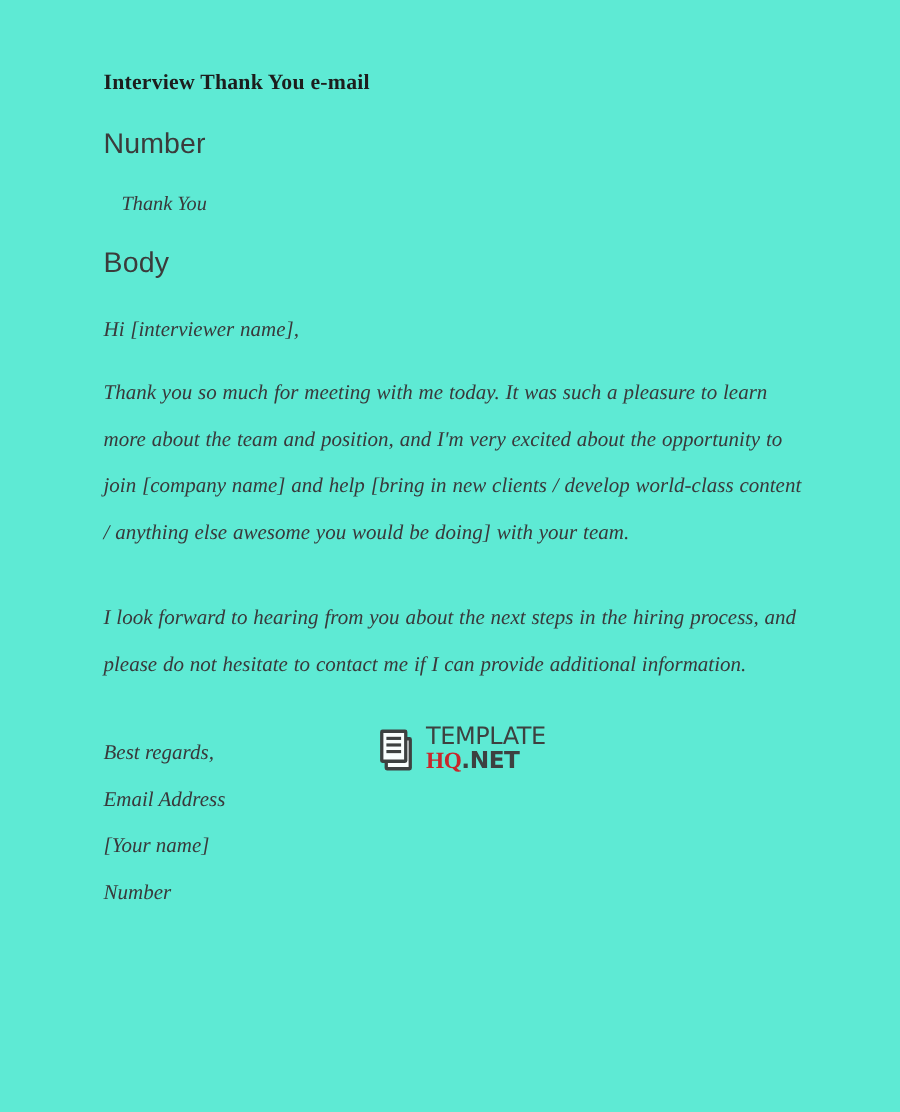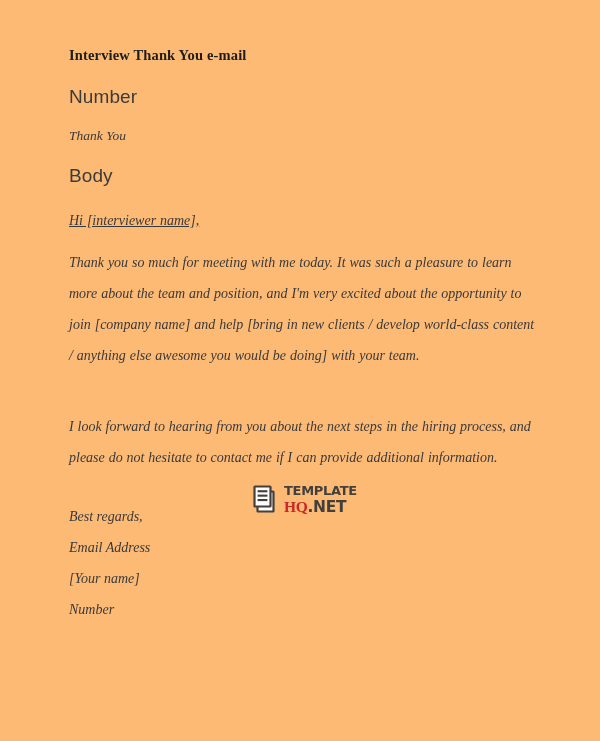--- a/index.html
+++ b/index.html
@@ -13,21 +13,21 @@
     height: 741px;
     position: relative;
     overflow: hidden;
     font-family: "Liberation Serif", serif;
     -webkit-font-smoothing: antialiased;
   }
 
   .page {
     position: absolute;
     inset: 0;
-    background: #fdba74;
+    background: #5eead4;
   }
 
   .content {
     position: absolute;
     left: 69px;
     top: 46px;
     width: 466px;
   }
 
   .doc-title {
@@ -53,41 +53,40 @@
   .section-heading.body-heading {
     margin-top: 12px;
   }
 
   .field-value {
     font-family: "Liberation Serif", serif;
     font-style: italic;
     font-size: 13.5px;
     line-height: 20px;
     color: #39393b;
-    margin: 0 0 18px 0;
+    margin: 0 0 18px 12px;
   }
 
   .para {
     font-family: "Liberation Serif", serif;
     font-style: italic;
     font-size: 14px;
     line-height: 31px;
     color: #39393b;
     margin: 0;
     text-align: left;
     word-spacing: 0.4px;
   }
 
   .para.salutation {
     margin-bottom: 11px;
-    text-decoration: underline;
   }
 
   .para.block-gap {
-    margin-top: 40px;
+    margin-top: 26px;
   }
 
   .sig-block {
     margin-top: 28px;
   }
 
   .sig-line {
     font-family: "Liberation Serif", serif;
     font-style: italic;
     font-size: 14px;
@@ -118,22 +117,22 @@
   .wm-icon svg { display: block; }
 
   .wm-text {
     display: flex;
     flex-direction: column;
     line-height: 1;
   }
 
   .wm-line1 {
     font-family: "DejaVu Sans", sans-serif;
-    font-weight: bold;
-    font-size: 13px;
+    font-weight: normal;
+    font-size: 16px;
     letter-spacing: -0.3px;
     color: #3c3c3c;
     line-height: 15px;
   }
 
   .wm-line2 {
     font-family: "DejaVu Sans", sans-serif;
     font-weight: bold;
     font-size: 15.5px;
     letter-spacing: -0.3px;

